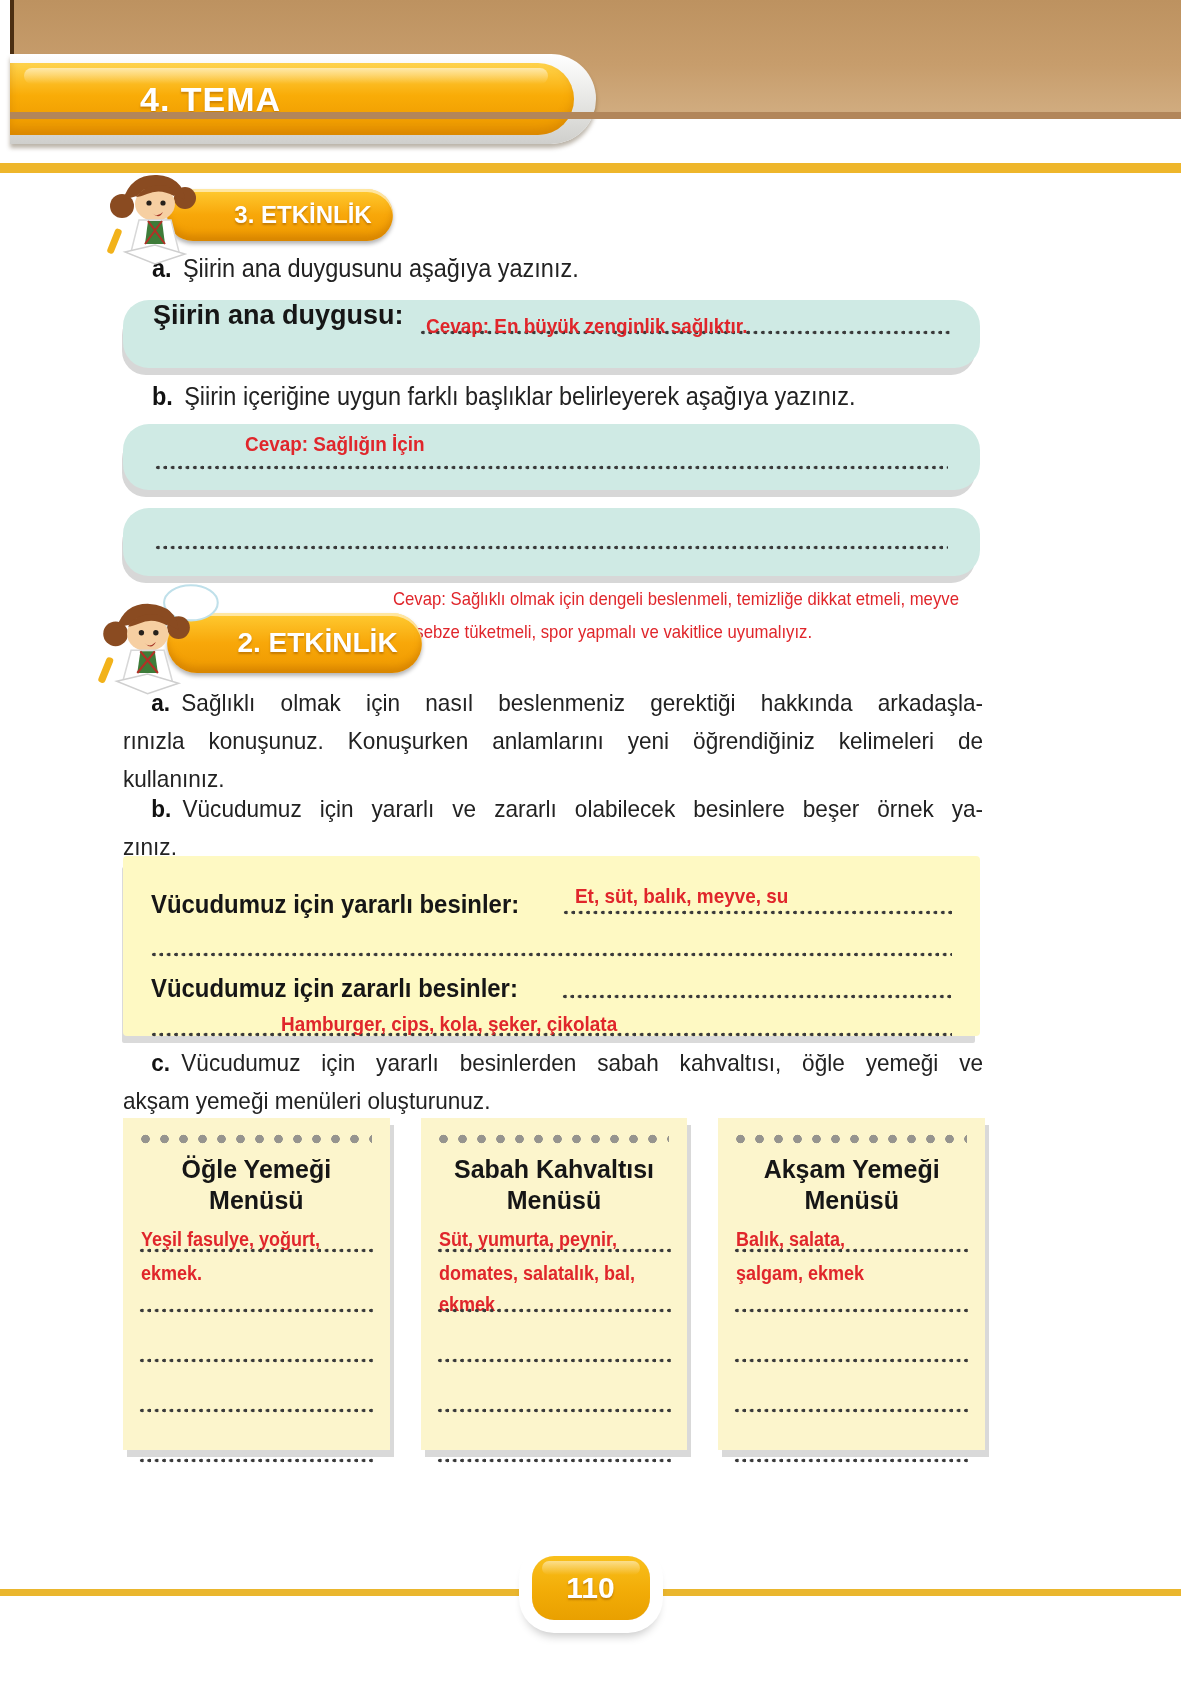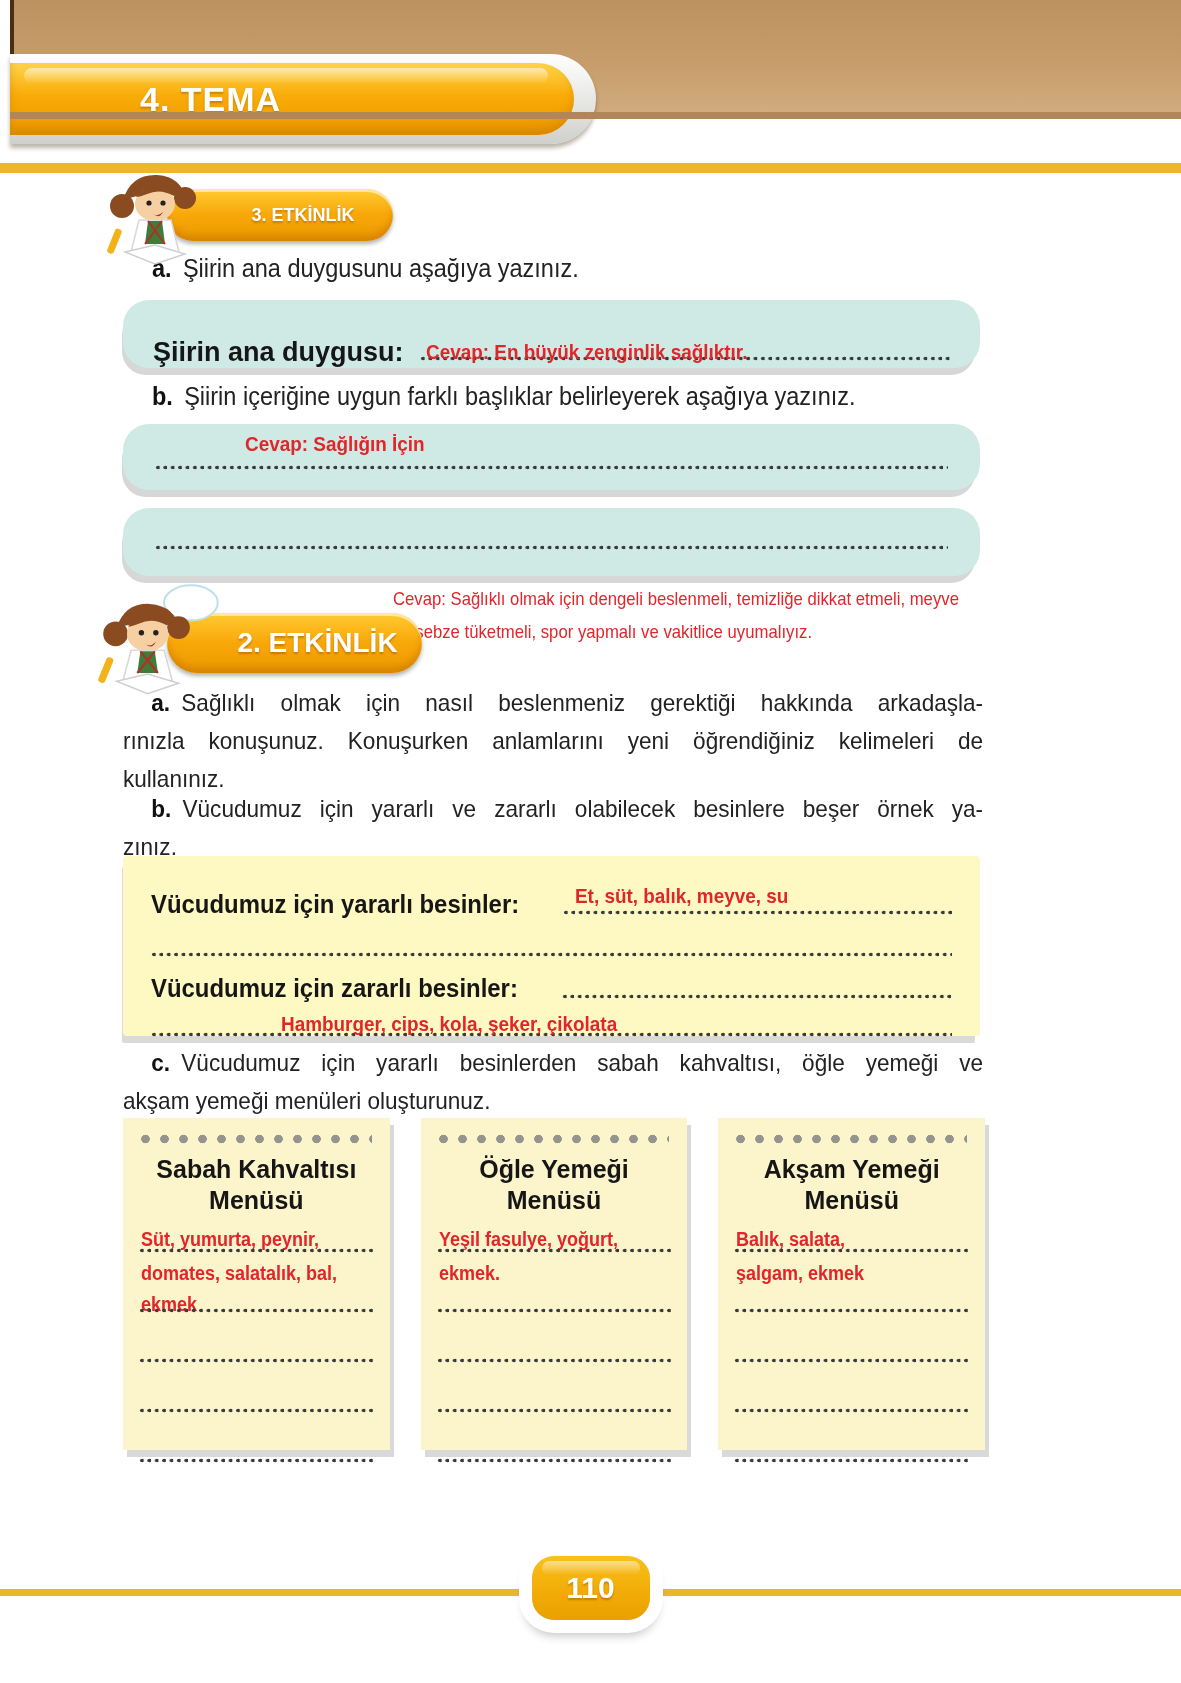--- a/index.html
+++ b/index.html
@@ -44,21 +44,21 @@
 
   
   .act-pill {
     position:absolute; display:flex; align-items:center; justify-content:center;
     border-radius:32px; color:#fff; font-weight:bold;
     background:linear-gradient(180deg,#ffcb32 0%,#f8a709 50%,#ee9900 100%);
     box-shadow:inset 0 3px 0 rgba(255,255,255,.55), inset 0 -6px 6px rgba(185,105,0,.4), 0 3px 4px rgba(0,0,0,.3);
     text-shadow:0 2px 2px rgba(150,85,0,.5);
     padding-left:46px;
   }
-  .pill3 { left:167px; top:189px; width:226px; height:52px; font-size:18px; }
+  .pill3 { left:167px; top:189px; width:226px; height:52px; font-size:24px; }
   .pill4 { left:167px; top:613px; width:255px; height:60px; font-size:28px; }
   .girl { position:absolute; z-index:2; }
   .girl3 { left:104px; top:166px; width:102px; height:104px; }
   .girl4 { left:96px; top:580px; width:130px; height:120px; }
 
   
   .inline-item { position:absolute; font-size:25px; color:#222; white-space:nowrap;
                  transform:scaleX(.94); transform-origin:0 50%; }
   .inline-item .pfx { font-weight:bold; margin-right:12px; color:#111; }
   .para { position:absolute; left:123px; width:915px; font-size:24px; line-height:38px;
@@ -73,21 +73,21 @@
     height:7px;
     background-image:radial-gradient(circle at 3px 3.5px, #3a3a3a 1.7px, transparent 2.1px);
     background-size:7.4px 7px; background-repeat:repeat-x;
   }
 
   
   .teal {
     position:absolute; left:123px; width:857px; background:#cfeae4;
     border-radius:26px; box-shadow:-3px 9px 0 -2px #d7d7d7;
   }
-  .teal1 { top:300px; height:68px; display:flex; align-items:flex-end; padding:0 30px; }
+  .teal1 { top:300px; height:68px; display:flex; align-items:flex-start; padding:0 30px; }
   .teal1 .box-label { font-size:27px; font-weight:bold; color:#161616; white-space:nowrap; }
   .ansline { flex:1; position:relative; height:42px; margin-left:16px; }
   .ansline .dotline { position:absolute; left:0; right:0; bottom:6px; }
   .red {
     color:#e0262b; font-weight:bold; white-space:nowrap;
     transform:scaleX(.9); transform-origin:0 100%;
   }
   .teal1 .red { position:absolute; left:6px; bottom:4px; font-size:21px; }
   .teal2 { top:424px; height:66px; }
   .teal2 .red { position:absolute; left:122px; top:8px; font-size:21px; }
@@ -275,55 +275,55 @@
 
   <div class="para" style="top:1044px;">
     <div class="pline pfull first"><span class="pfx">c.</span><span>Vücudumuz için yararlı besinlerden sabah kahvaltısı, öğle yemeği ve</span></div>
     <div class="pline">akşam yemeği menüleri oluşturunuz.</div>
   </div>
 
   <div class="cards">
 
     <div class="card">
       <div class="card-dots"></div>
+      <div class="card-title">Öğle Yemeği Menüsü</div>
+      <div class="crow r1">
+        <span class="red">Yeşil fasulye, yoğurt,</span>
+        <span class="dotline"></span>
+      </div>
+      <div class="crow r2">
+        <span class="red">ekmek.</span>
+      </div>
+      <div class="crow r3">
+        <span class="red"></span>
+        <span class="dotline"></span>
+      </div>
+      <div class="crow empty">
+          <span class="dotline"></span>
+        </div>
+      <div class="crow empty">
+          <span class="dotline"></span>
+        </div>
+      <div class="crow empty">
+          <span class="dotline"></span>
+        </div>
+    </div>
+
+    <div class="card">
+      <div class="card-dots"></div>
       <div class="card-title">Sabah Kahvaltısı Menüsü</div>
       <div class="crow r1">
         <span class="red">Süt, yumurta, peynir,</span>
         <span class="dotline"></span>
       </div>
       <div class="crow r2">
         <span class="red">domates, salatalık, bal,</span>
       </div>
       <div class="crow r3">
         <span class="red">ekmek</span>
-        <span class="dotline"></span>
-      </div>
-      <div class="crow empty">
-          <span class="dotline"></span>
-        </div>
-      <div class="crow empty">
-          <span class="dotline"></span>
-        </div>
-      <div class="crow empty">
-          <span class="dotline"></span>
-        </div>
-    </div>
-
-    <div class="card">
-      <div class="card-dots"></div>
-      <div class="card-title">Öğle Yemeği Menüsü</div>
-      <div class="crow r1">
-        <span class="red">Yeşil fasulye, yoğurt,</span>
-        <span class="dotline"></span>
-      </div>
-      <div class="crow r2">
-        <span class="red">ekmek.</span>
-      </div>
-      <div class="crow r3">
-        <span class="red"></span>
         <span class="dotline"></span>
       </div>
       <div class="crow empty">
           <span class="dotline"></span>
         </div>
       <div class="crow empty">
           <span class="dotline"></span>
         </div>
       <div class="crow empty">
           <span class="dotline"></span>

